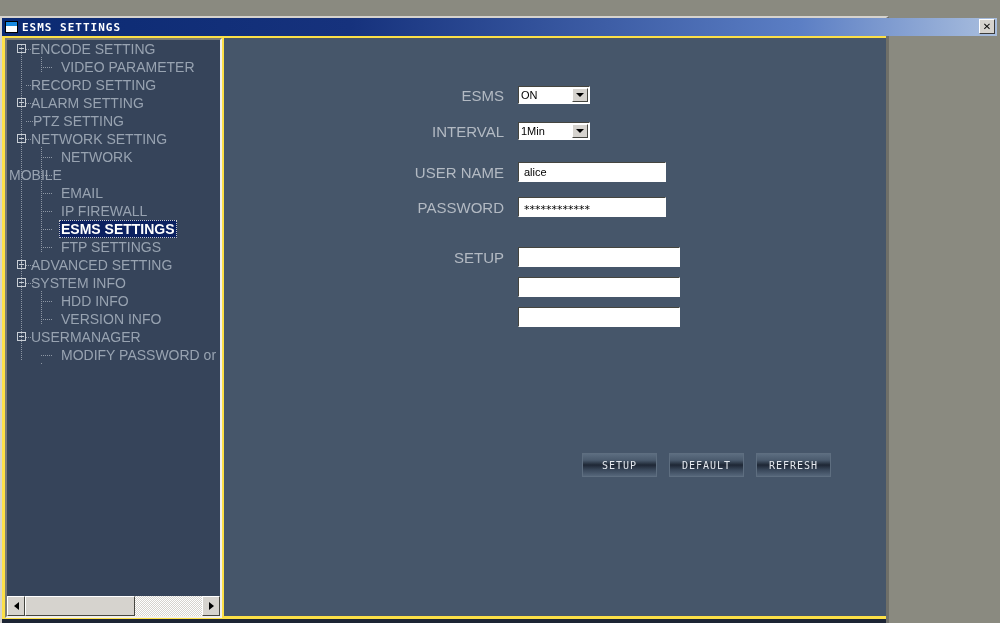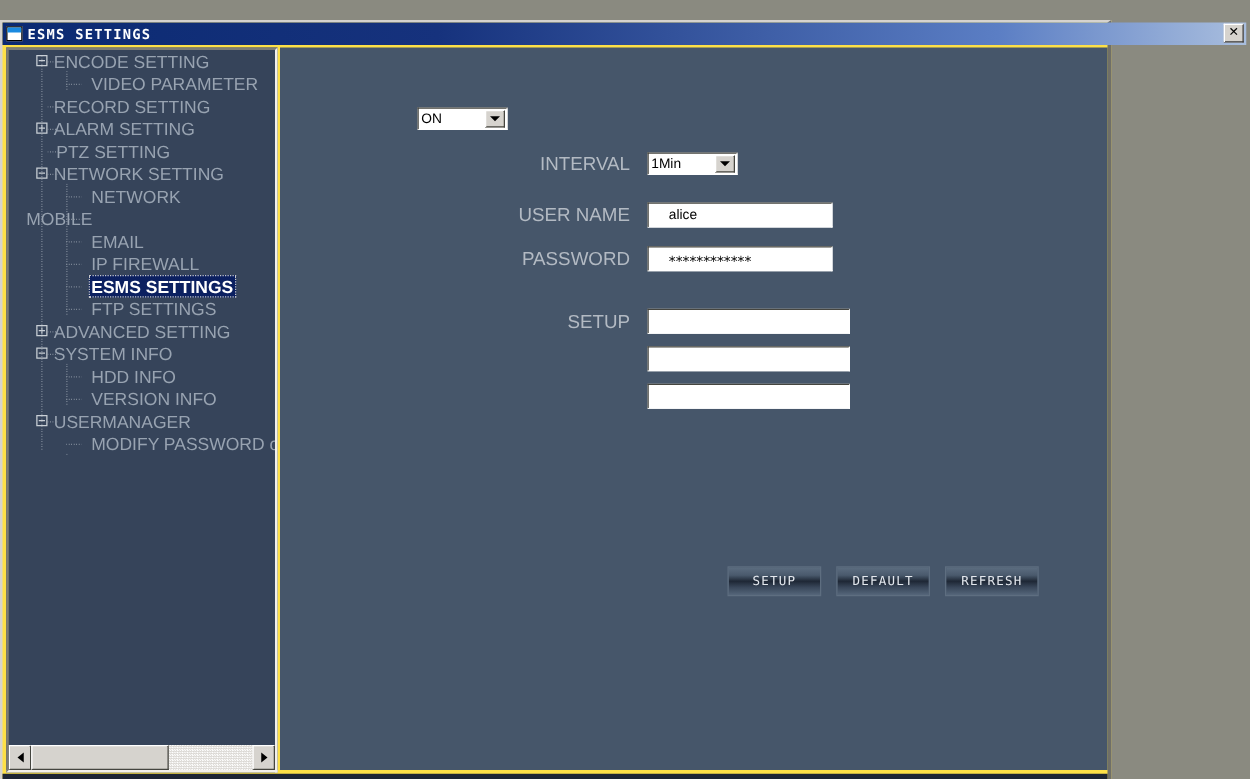--- a/index.html
+++ b/index.html
@@ -58,21 +58,20 @@
     background:#36445a;
     border-top:2px solid #7d7d75;
     border-left:2px solid #7d7d75;
     border-right:2px solid #f2f0ec;
     border-bottom:2px solid #f2f0ec;
     overflow:hidden;
   }
   #tree{
     position:absolute;left:0;top:0;right:0;bottom:22px;
     overflow:hidden;
-    margin-left:12px;
   }
   .tree-row{
     position:relative;height:18px;white-space:nowrap;
     display:flex;align-items:center;
   }
   .tree-label{
     color:#98a3b1;font-size:14px;line-height:18px;
     white-space:nowrap;padding:0 2px;
   }
   .tree-row.selected .tree-label{
@@ -161,21 +160,21 @@
     width:0;height:0;border-left:4px solid transparent;border-right:4px solid transparent;
     border-top:4px solid #000;display:block;
   }
   .textbox{
     height:20px;box-sizing:border-box;background:#ffffff;
     border-top:1px solid #45453f;border-left:1px solid #45453f;
     border-right:1px solid #ffffff;border-bottom:1px solid #ffffff;
     display:flex;align-items:center;
   }
   .textbox span{
-    font-size:11px;color:#000;padding-left:16px;white-space:nowrap;
+    font-size:11px;color:#000;padding-left:5px;white-space:nowrap;
     font-family:"Liberation Sans", sans-serif;letter-spacing:0px;
   }
   .textbox.pw span{
     font-family:"DejaVu Sans", sans-serif;font-size:11px;letter-spacing:0px;
     position:relative;top:2px;
   }
 
   
   #buttons{position:absolute;left:358px;top:415px;display:flex;gap:12px;}
   .btn{
@@ -299,20 +298,21 @@
       </div>
       <div class="sb-btn">
         <span class="sb-arrow right"></span>
       </div>
     </div>
   </div>
 
   <div id="content">
 
     <div class="field-row" style="left:110px; top:48px;">
+      <div class="field-label">ESMS</div>
       <div class="combo">
         <span class="combo-value">ON</span>
         <span class="combo-btn">
             <i></i>
           </span>
       </div>
     </div>
 
     <div class="field-row" style="left:110px; top:84px;">
       <div class="field-label">INTERVAL</div>

